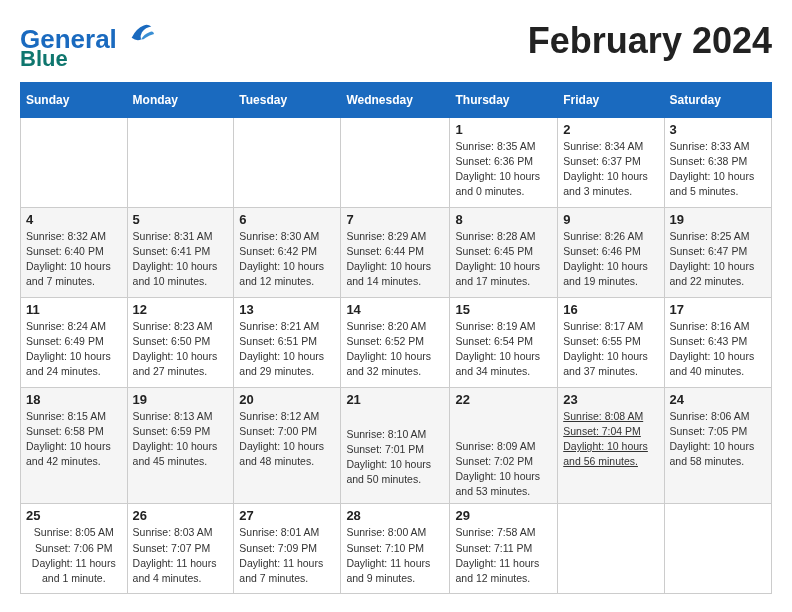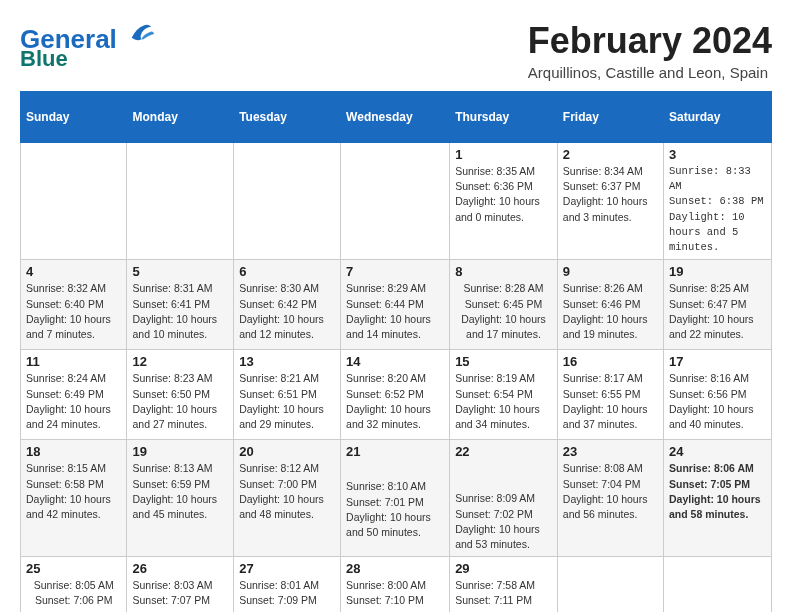--- a/index.html
+++ b/index.html
@@ -30,41 +30,41 @@
     .logo-text span {
       color: #1a6abf;
     }
     .logo-bird {
       width: 28px;
       height: 28px;
       margin-left: 3px;
       margin-top: -10px;
     }
     .title-block {
-      text-align: left;
+      text-align: center;
     }
     .month-year {
       font-size: 36px;
       font-weight: bold;
       color: #222;
     }
     .location {
       font-size: 15px;
       color: #444;
       margin-top: 2px;
     }
     table {
       width: 100%;
       border-collapse: collapse;
       font-size: 11px;
     }
     thead tr th {
       background-color: #1a6abf;
       color: #fff;
-      padding: 18px 5px;
+      padding: 10px 5px;
       text-align: left;
       font-size: 12px;
       font-weight: bold;
       border: 1px solid #1a6abf;
     }
     tbody tr td {
       border: 1px solid #ccc;
       vertical-align: top;
       padding: 4px 5px;
       width: 113px;
@@ -101,21 +101,20 @@
         <svg class="logo-bird" viewBox="0 0 30 28" xmlns="http://www.w3.org/2000/svg">
           <path d="M5 18 Q10 8 18 5 Q22 3 26 6 Q20 7 16 12 Q14 15 15 20 Q10 22 5 18Z" fill="#1a6abf"></path>
           <path d="M15 20 Q18 14 24 12 Q28 10 29 14 Q24 15 20 18 Q18 20 15 20Z" fill="#3a8fd4"></path>
         </svg>
       </div>
       <div style="font-size:22px;font-weight:bold;color:#0f766e;margin-top:-8px;">Blue</div>
     </div>
   </div>
   <div class="title-block">
     <div class="month-year">February 2024</div>
-    <div class="location">Arquillinos, Castille and Leon, Spain</div>
   </div>
 </div>
 
 <table>
   <thead>
     <tr>
     <th>Sunday</th>
         <th>Monday</th>
         <th>Tuesday</th>
         <th>Wednesday</th>
@@ -137,21 +136,21 @@
 Daylight: 10 hours and 0 minutes.</div>
         </td>
         <td>
           <span class="day-num">2</span>
           <div class="day-info" style="white-space: pre-line;">Sunrise: 8:34 AM
 Sunset: 6:37 PM
 Daylight: 10 hours and 3 minutes.</div>
         </td>
         <td>
           <span class="day-num">3</span>
-          <div class="day-info" style="white-space: pre-line; font-family: Liberation Mono, monospace;">Sunrise: 8:33 AM
+          <div class="day-info" style="white-space: pre-line;">Sunrise: 8:33 AM
 Sunset: 6:38 PM
 Daylight: 10 hours and 5 minutes.</div>
         </td>
       </tr>
       <tr>
         <td>
           <span class="day-num">4</span>
           <div class="day-info" style="white-space: pre-line;">Sunrise: 8:32 AM
 Sunset: 6:40 PM
 Daylight: 10 hours and 7 minutes.</div>
@@ -169,21 +168,21 @@
 Daylight: 10 hours and 12 minutes.</div>
         </td>
         <td>
           <span class="day-num">7</span>
           <div class="day-info" style="white-space: pre-line;">Sunrise: 8:29 AM
 Sunset: 6:44 PM
 Daylight: 10 hours and 14 minutes.</div>
         </td>
         <td>
           <span class="day-num">8</span>
-          <div class="day-info" style="white-space: pre-line; text-align: center;">Sunrise: 8:28 AM
+          <div class="day-info" style="white-space: pre-line;">Sunrise: 8:28 AM
 Sunset: 6:45 PM
 Daylight: 10 hours and 17 minutes.</div>
         </td>
         <td>
           <span class="day-num">9</span>
           <div class="day-info" style="white-space: pre-line;">Sunrise: 8:26 AM
 Sunset: 6:46 PM
 Daylight: 10 hours and 19 minutes.</div>
         </td>
         <td>
@@ -226,21 +225,21 @@
         </td>
         <td>
           <span class="day-num">16</span>
           <div class="day-info" style="white-space: pre-line;">Sunrise: 8:17 AM
 Sunset: 6:55 PM
 Daylight: 10 hours and 37 minutes.</div>
         </td>
         <td>
           <span class="day-num">17</span>
           <div class="day-info" style="white-space: pre-line;">Sunrise: 8:16 AM
-Sunset: 6:56 PM
+Sunset: 6:43 PM
 Daylight: 10 hours and 40 minutes.</div>
         </td>
       </tr>
       <tr>
         <td>
           <span class="day-num">18</span>
           <div class="day-info" style="white-space: pre-line;">Sunrise: 8:15 AM
 Sunset: 6:58 PM
 Daylight: 10 hours and 42 minutes.</div>
         </td>
@@ -263,27 +262,27 @@
 Daylight: 10 hours and 50 minutes.</div>
         </td>
         <td>
           <span class="day-num">22</span>
           <div class="day-info" style="white-space: pre-line; margin-top: 32px;">Sunrise: 8:09 AM
 Sunset: 7:02 PM
 Daylight: 10 hours and 53 minutes.</div>
         </td>
         <td>
           <span class="day-num">23</span>
-          <div class="day-info" style="white-space: pre-line;">Sunrise: 8:08 AM
+          <div class="day-info" style="white-space: pre-line; text-decoration: underline;">Sunrise: 8:08 AM
 Sunset: 7:04 PM
 Daylight: 10 hours and 56 minutes.</div>
         </td>
         <td>
           <span class="day-num">24</span>
-          <div class="day-info" style="white-space: pre-line; font-weight: bold;">Sunrise: 8:06 AM
+          <div class="day-info" style="white-space: pre-line;">Sunrise: 8:06 AM
 Sunset: 7:05 PM
 Daylight: 10 hours and 58 minutes.</div>
         </td>
       </tr>
       <tr>
         <td>
           <span class="day-num">25</span>
           <div class="day-info" style="white-space: pre-line; text-align: center;">Sunrise: 8:05 AM
 Sunset: 7:06 PM
 Daylight: 11 hours and 1 minute.</div>

